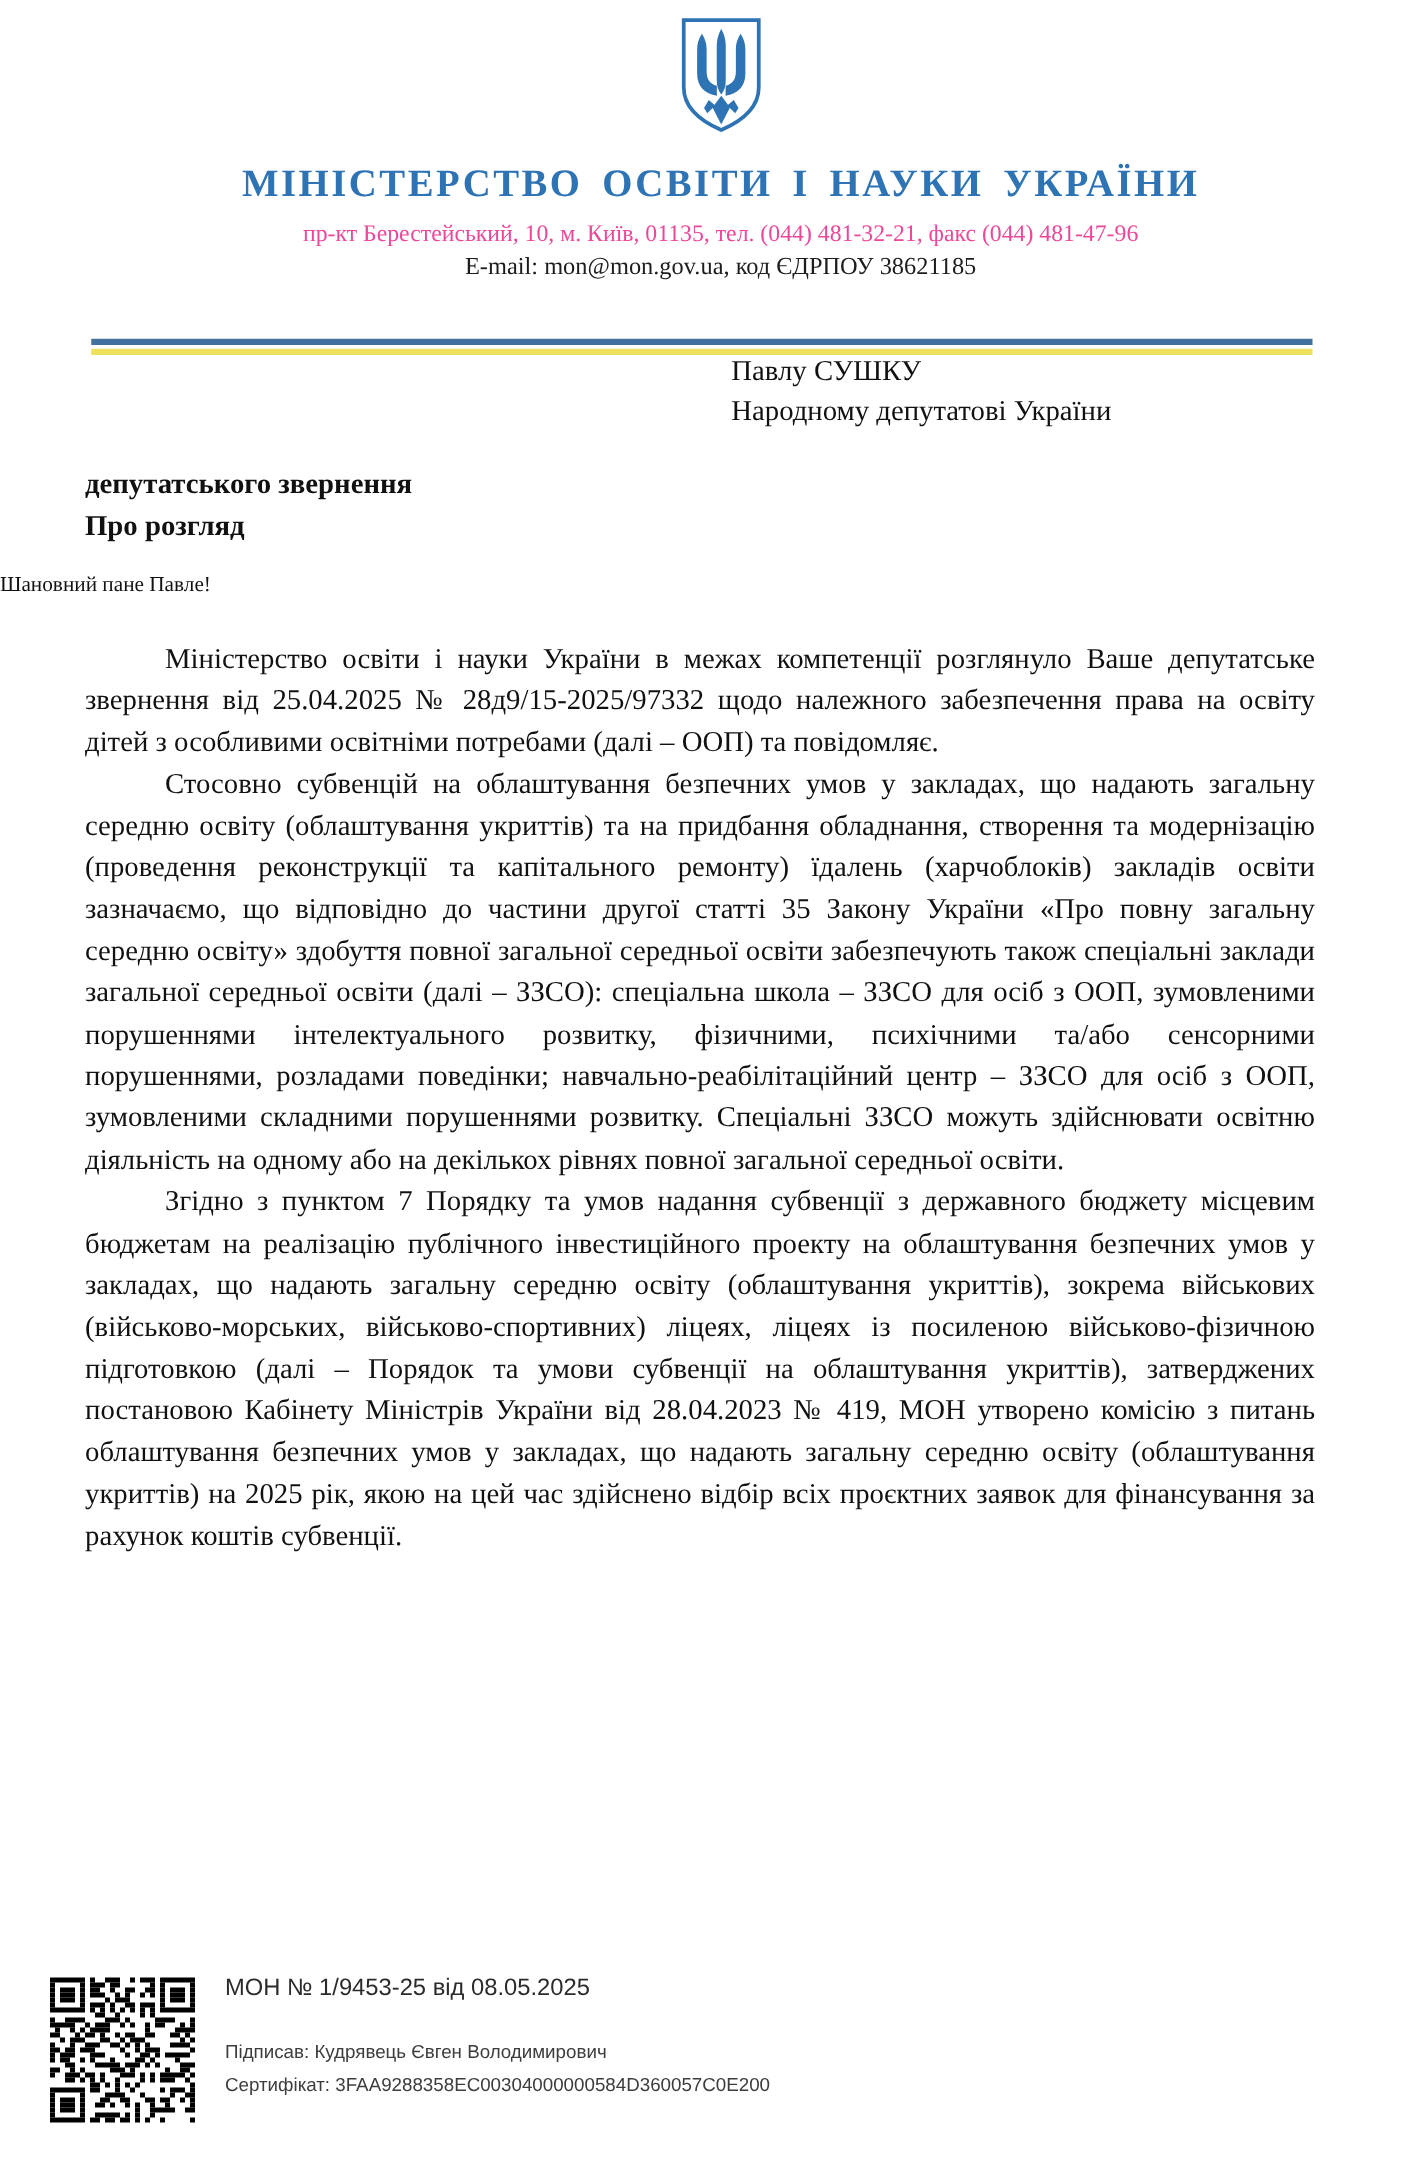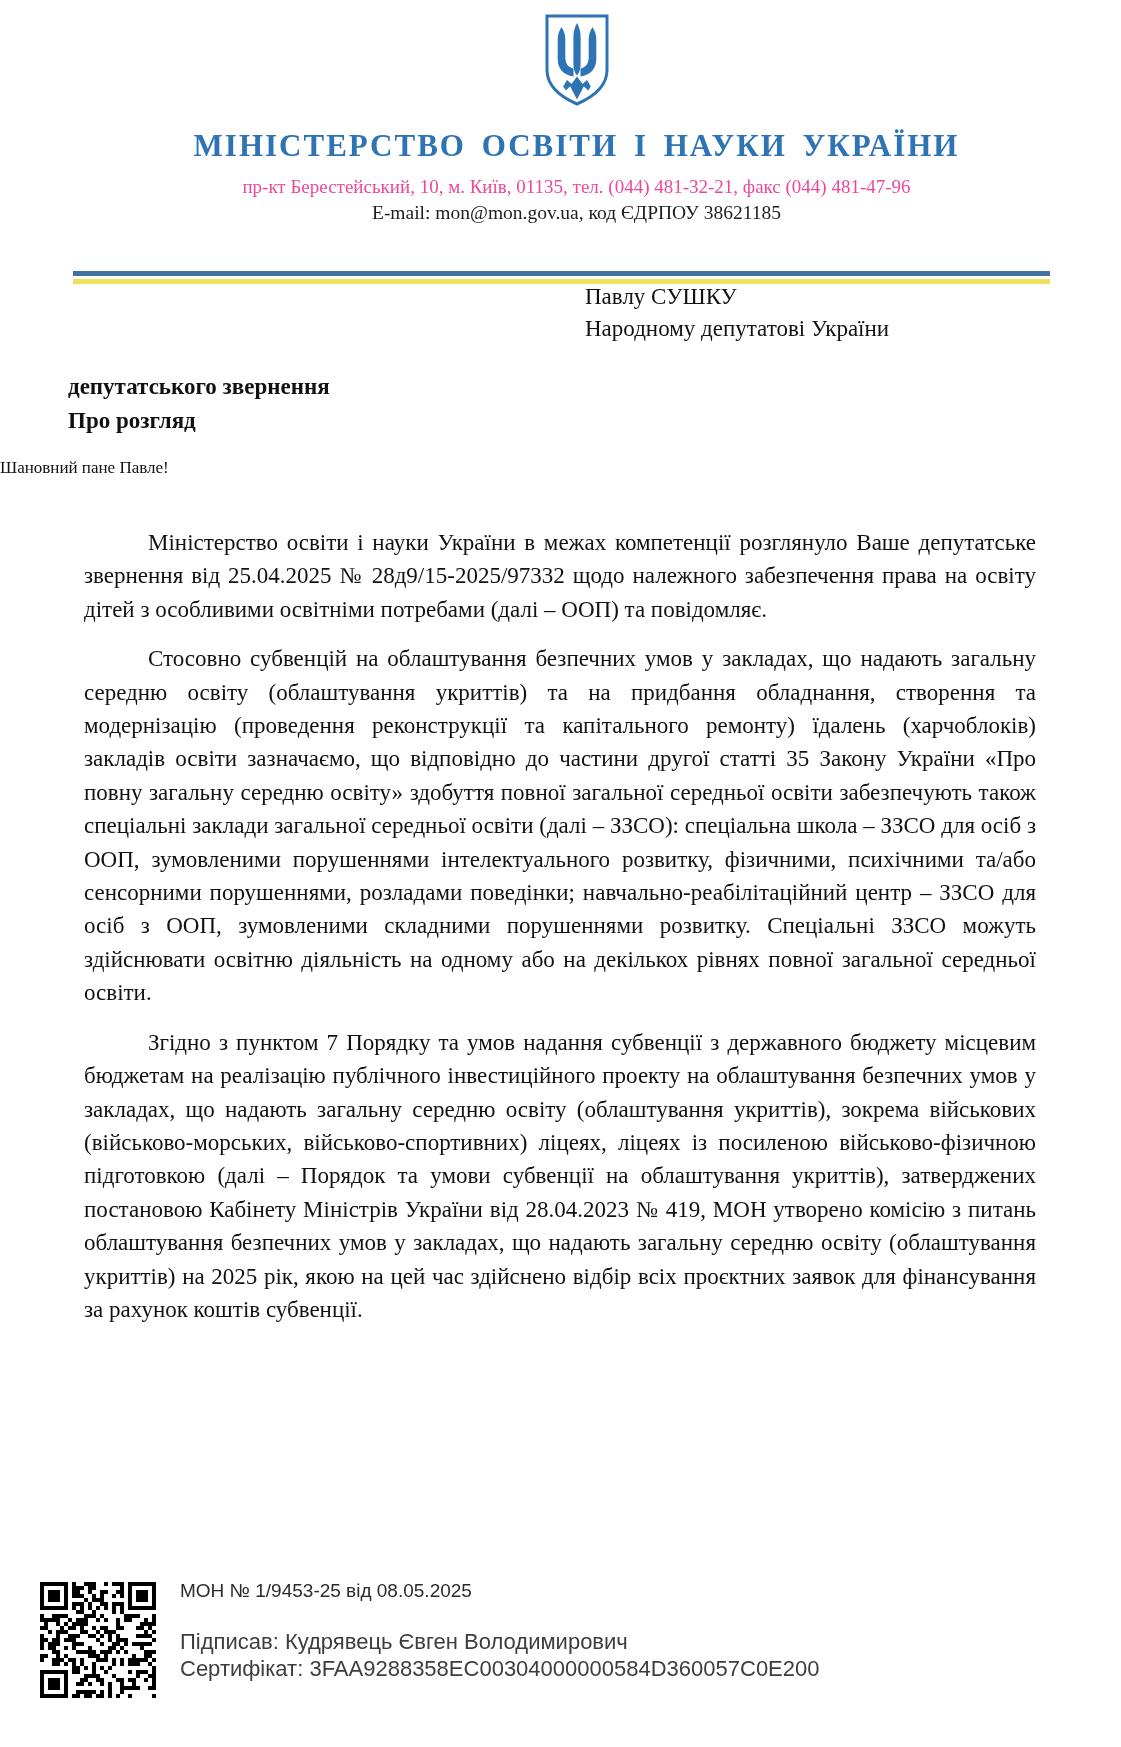--- a/index.html
+++ b/index.html
@@ -32,28 +32,28 @@
   
   .subject{position:absolute;left:68px;top:370px;font-size:23px;font-weight:bold;line-height:34px;color:#111;}
   
   .salutation{position:absolute;top:458px;left:0;width:100%;font-size:17px;color:#111;}
   
   .body-text{
     position:absolute;left:68px;top:510px;width:984px;
     font-size:23px;line-height:33.4px;
     text-align:justify;
   }
-  .body-text p{margin:16px;text-indent:64px;}
+  .body-text p{margin:0;text-indent:64px;}
   
   .footer{position:absolute;left:36px;top:1578px;display:flex;align-items:flex-start;}
   .qr{width:124px;height:124px;flex:0 0 auto;}
   .stamp{margin-left:20px;padding-top:2px;font-family:"Liberation Sans",sans-serif;}
   .doc-ref{font-size:19px;color:#2b2b2b;}
   .doc-ref .org{font-weight:normal;}
-  .sig-block{margin-top:26px;font-size:22px;color:#3d3d3d;line-height:27px;}
+  .sig-block{margin-top:26px;font-size:15px;color:#3d3d3d;line-height:27px;}
 </style>
 </head>
 <body>
 
 <div class="page">
 
   <div class="header">
     <span class="emblem">
       <svg width="72" height="96" viewBox="0 0 72 96" xmlns="http://www.w3.org/2000/svg">
         <path d="M6 4 H66 V58 Q66 79 36 92 Q6 79 6 58 Z" fill="none" stroke="#2e74b5" stroke-width="3"></path>

